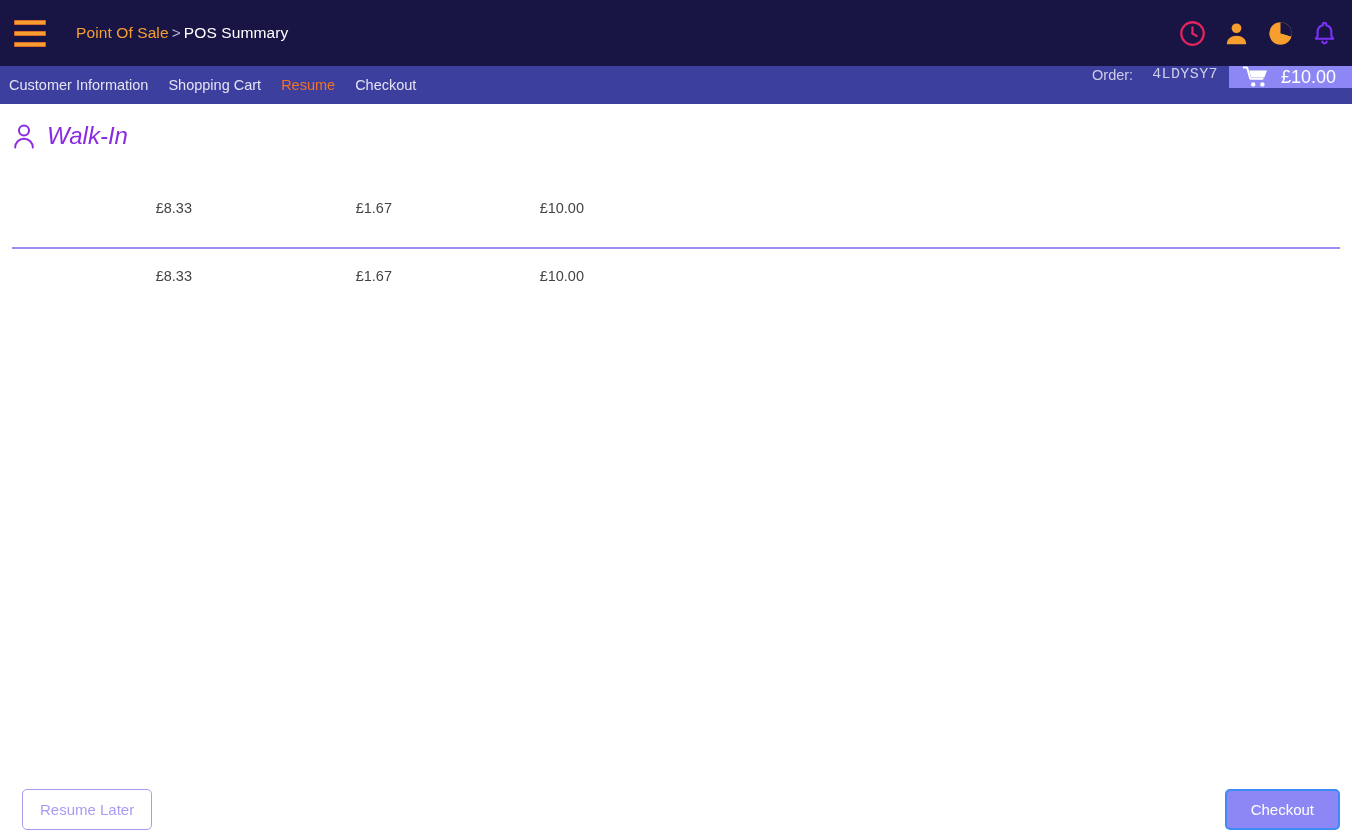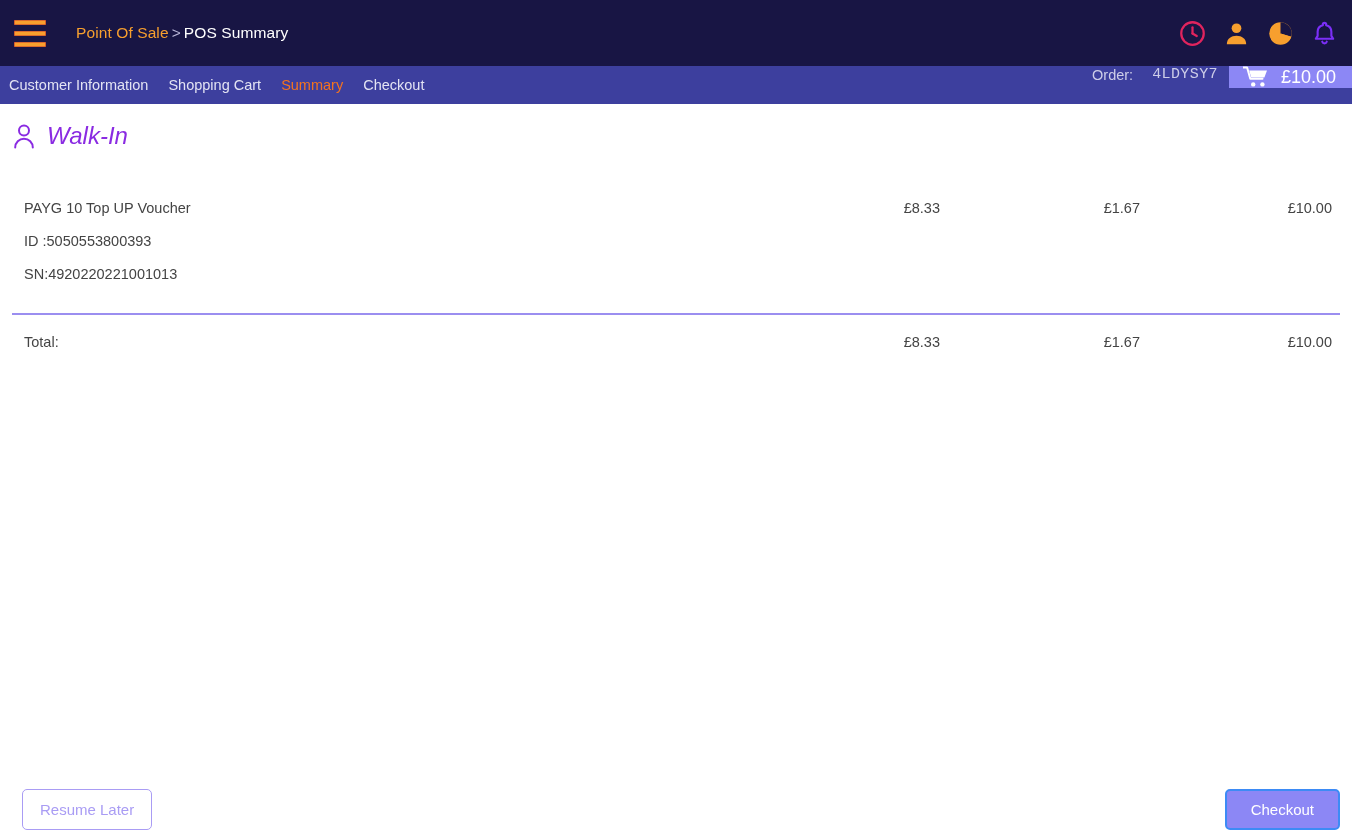--- a/index.html
+++ b/index.html
@@ -246,21 +246,21 @@
       <path d="M12 2.6a1.5 1.5 0 0 1 1.5 1.5v.6a6 6 0 0 1 4.6 5.8v3.6l1.6 2.6H4.3l1.6-2.6v-3.6a6 6 0 0 1 4.6-5.8v-.6A1.5 1.5 0 0 1 12 2.6z" fill="none" stroke="#7b2ff7" stroke-width="1.9" stroke-linejoin="round"></path>
       <path d="M10 19.3a2.1 2.1 0 0 0 4 0" fill="none" stroke="#7b2ff7" stroke-width="1.9" stroke-linecap="round"></path>
     </svg>
   </div>
 </div>
 
 <div class="navbar">
   <div class="navtabs">
     <span class="navtab">Customer Information</span>
     <span class="navtab">Shopping Cart</span>
-    <span class="navtab active">Summary</span>
+    <span class="navtab active">Resume</span>
     <span class="navtab">Checkout</span>
   </div>
 
   <div class="order-wrap">
     <div class="order-label">
       <span>Order:</span>
       <span class="order-code">4LDYSY7</span>
     </div>
     <div class="cart-box">
       <svg width="26" height="22" viewBox="0 0 26 22">
@@ -279,33 +279,27 @@
     <circle cx="12" cy="7.5" r="5" fill="none" stroke="#8a2be2" stroke-width="2"></circle>
     <path d="M3.2 24.5 a8.8 8.8 0 0 1 17.6 0" fill="none" stroke="#8a2be2" stroke-width="2" stroke-linecap="round"></path>
   </svg>
   <span class="customer-name">Walk-In</span>
 </div>
 
 <div class="table">
 
   <div class="tbody">
     <div class="row">
-      <div class="cell col-desc desc-lines">
-        <div>PAYG 10 Top UP Voucher</div>
-        <div>ID :5050553800393</div>
-        <div>SN:4920220221001013</div>
-      </div>
       <div class="cell col-price">£8.33</div>
       <div class="cell col-tax">£1.67</div>
       <div class="cell col-total">£10.00</div>
     </div>
   </div>
 
   <div class="totalrow">
-    <div class="cell col-desc">Total:</div>
     <div class="cell col-price">£8.33</div>
     <div class="cell col-tax">£1.67</div>
     <div class="cell col-total">£10.00</div>
   </div>
 </div>
 
 <div class="footer-left">
   <button class="btn btn-outline">Resume Later</button>
 </div>
 <div class="footer-right">

